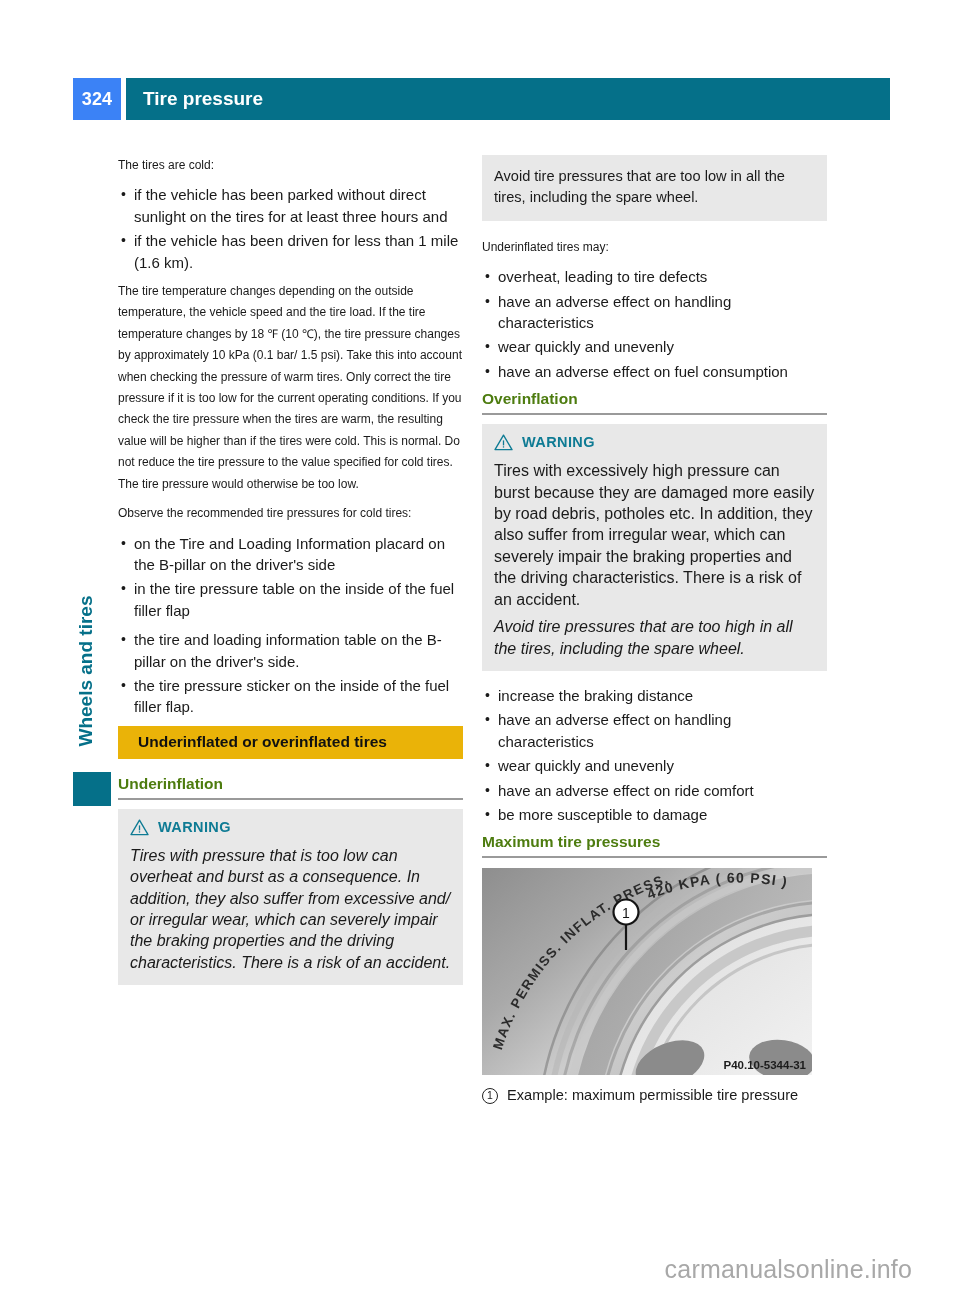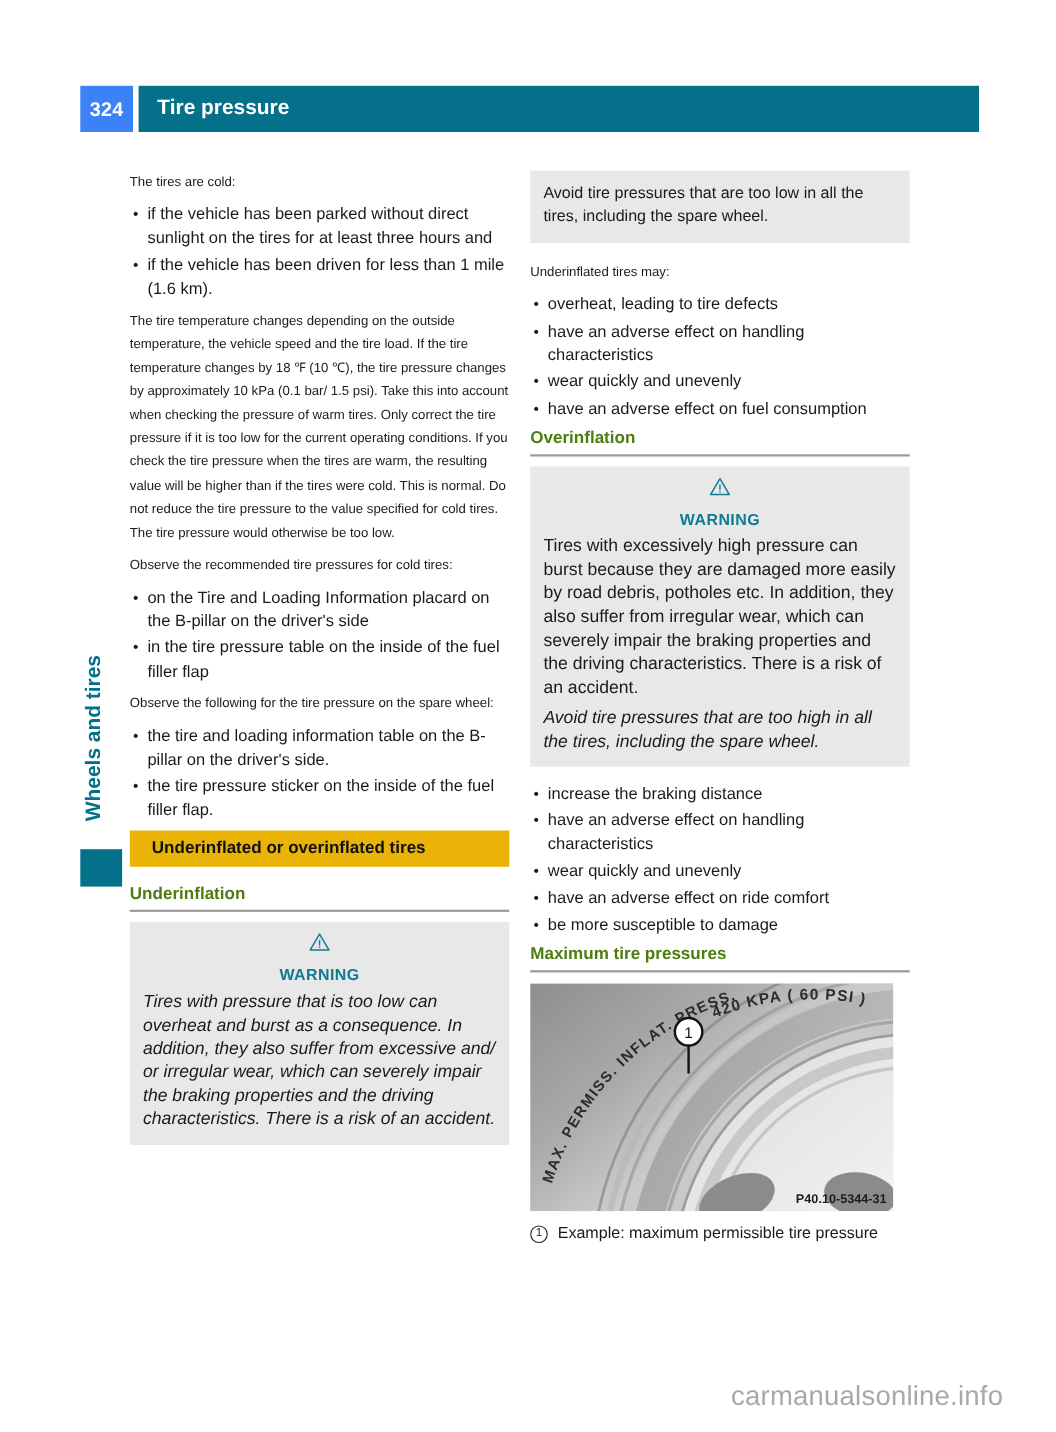--- a/index.html
+++ b/index.html
@@ -125,24 +125,23 @@
   .sub-head.tight { margin-top: 2px; }
 
   
   .warn-box {
     background: #e8e8e8;
     padding: 10px 12px 12px 12px;
     margin-bottom: 14px;
   }
   .warn-head {
     display: flex;
-    align-items: center;
+    align-items: flex-start;
     gap: 9px;
     margin-bottom: 5px;
-    flex-direction: column;
   }
   .warn-head .tri { display: block; }
   .warn-title {
     color: #0e7b94;
     font-weight: bold;
     font-size: 14.5px;
     letter-spacing: 0.4px;
   }
   .warn-box p {
     font-size: 16px;
@@ -231,21 +230,20 @@
 
   <p class="para">The tire temperature changes depending on the outside temperature, the vehicle speed and the tire load. If the tire temperature changes by 18 ℉ (10 ℃), the tire pressure changes by approximately 10 kPa (0.1 bar/ 1.5 psi). Take this into account when checking the pressure of warm tires. Only correct the tire pressure if it is too low for the current operating conditions. If you check the tire pressure when the tires are warm, the resulting value will be higher than if the tires were cold. This is normal. Do not reduce the tire pressure to the value specified for cold tires. The tire pressure would otherwise be too low.</p>
 
   <p class="para">Observe the recommended tire pressures for cold tires:</p>
 
   <ul class="bullets">
     <li>on the Tire and Loading Information placard on the B-pillar on the driver's side</li>
     <li>in the tire pressure table on the inside of the fuel filler flap</li>
   </ul>
 
-  <p class="para">Observe the following for the tire pressure on the spare wheel:</p>
 
   <ul class="bullets">
     <li>the tire and loading information table on the B-pillar on the driver's side.</li>
     <li>the tire pressure sticker on the inside of the fuel filler flap.</li>
   </ul>
 
   <div class="section-bar">Underinflated or overinflated tires</div>
 
   <div class="sub-head">Underinflation</div>
 

